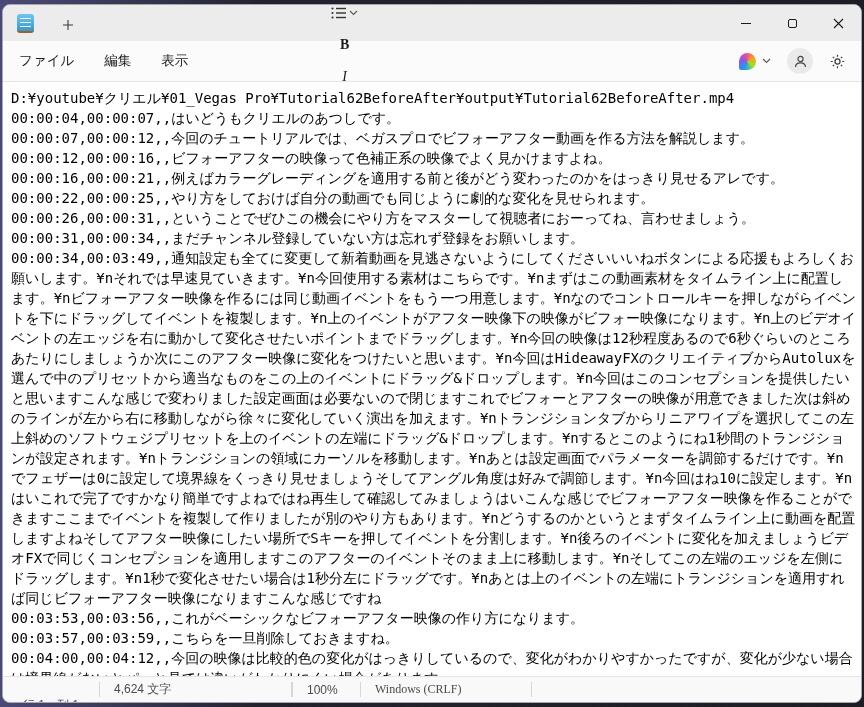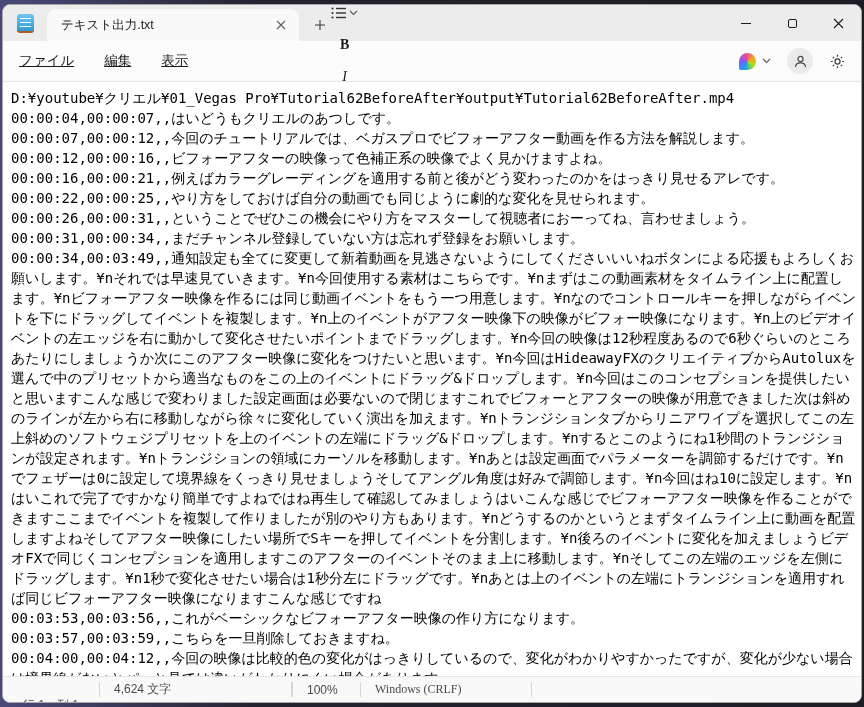--- a/index.html
+++ b/index.html
@@ -68,21 +68,21 @@
   
   .menubar {
     height: 41px; background: #fbfbfb;
     border-bottom: 1px solid #e5e5e5;
     display: flex; align-items: center;
     padding: 0 10px 0 6px;
     flex: 0 0 auto;
   }
   .menu-item {
     padding: 6px 10px; margin-right: 10px; border-radius: 5px;
-    font-size: 13.5px; color: #1b1b1b; text-decoration: underline;
+    font-size: 13.5px; color: #1b1b1b;
   }
   .fmt-group { display: flex; align-items: center; margin-left: 118px; gap: 4px; flex-direction: column; }
   .fmt-btn {
     min-width: 28px; height: 28px; border-radius: 5px;
     display: flex; align-items: center; justify-content: center;
     color: #1b1b1b; padding: 0 4px; gap: 3px;
   }
   .fmt-heading { font-size: 13px; }
   .fmt-bold { font-weight: 700; font-size: 14px; font-family: "Liberation Serif", serif; }
   .fmt-italic { font-style: italic; font-size: 14px; font-family: "Liberation Serif", serif; }
@@ -134,28 +134,20 @@
 </head>
 <body>
 
 <div class="desktop-edge"></div>
 
 <div class="window">
 
   <div class="tabbar">
     <div class="app-icon-wrap">
       <div class="notepad-icon"></div>
-    </div>
-    <div class="tab">
-      <span class="tab-title">テキスト出力.txt</span>
-      <span class="tab-close">
-        <svg width="10" height="10" viewBox="0 0 10 10">
-            <path d="M1 1 L9 9 M9 1 L1 9" stroke="#5f5f5f" stroke-width="1.1" fill="none"></path>
-          </svg>
-      </span>
     </div>
     <div class="new-tab">
       <svg width="12" height="12" viewBox="0 0 12 12">
           <path d="M6 1 V11 M1 6 H11" stroke="#3a3a3a" stroke-width="1.1" fill="none"></path>
         </svg>
     </div>
     <div class="titlebar-spacer"></div>
     <div class="win-controls">
       <div class="win-btn">
           <span class="min-glyph"></span>

